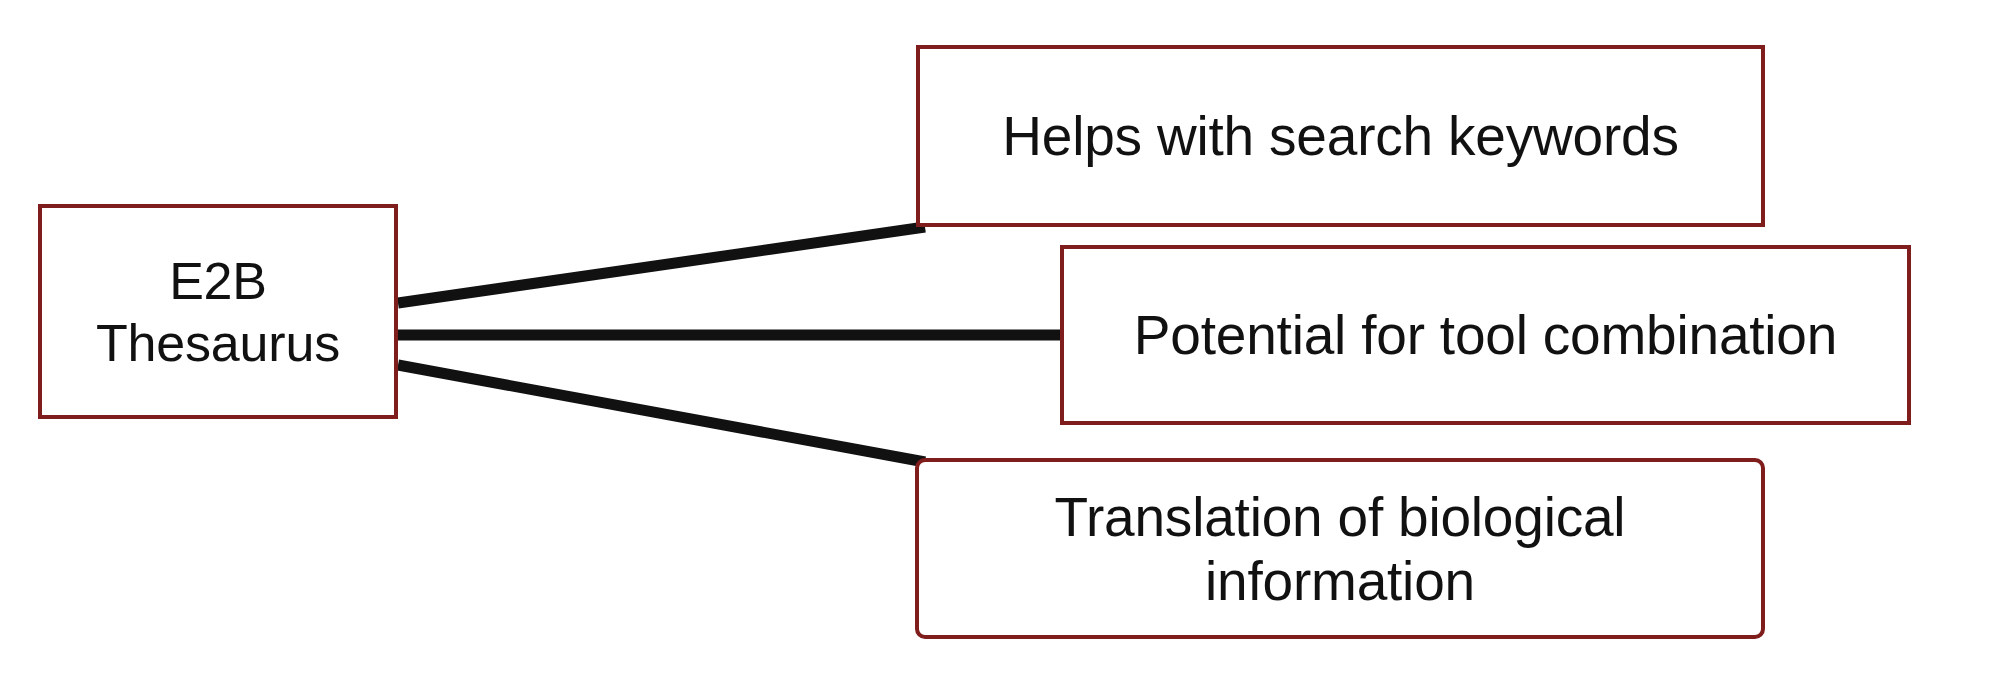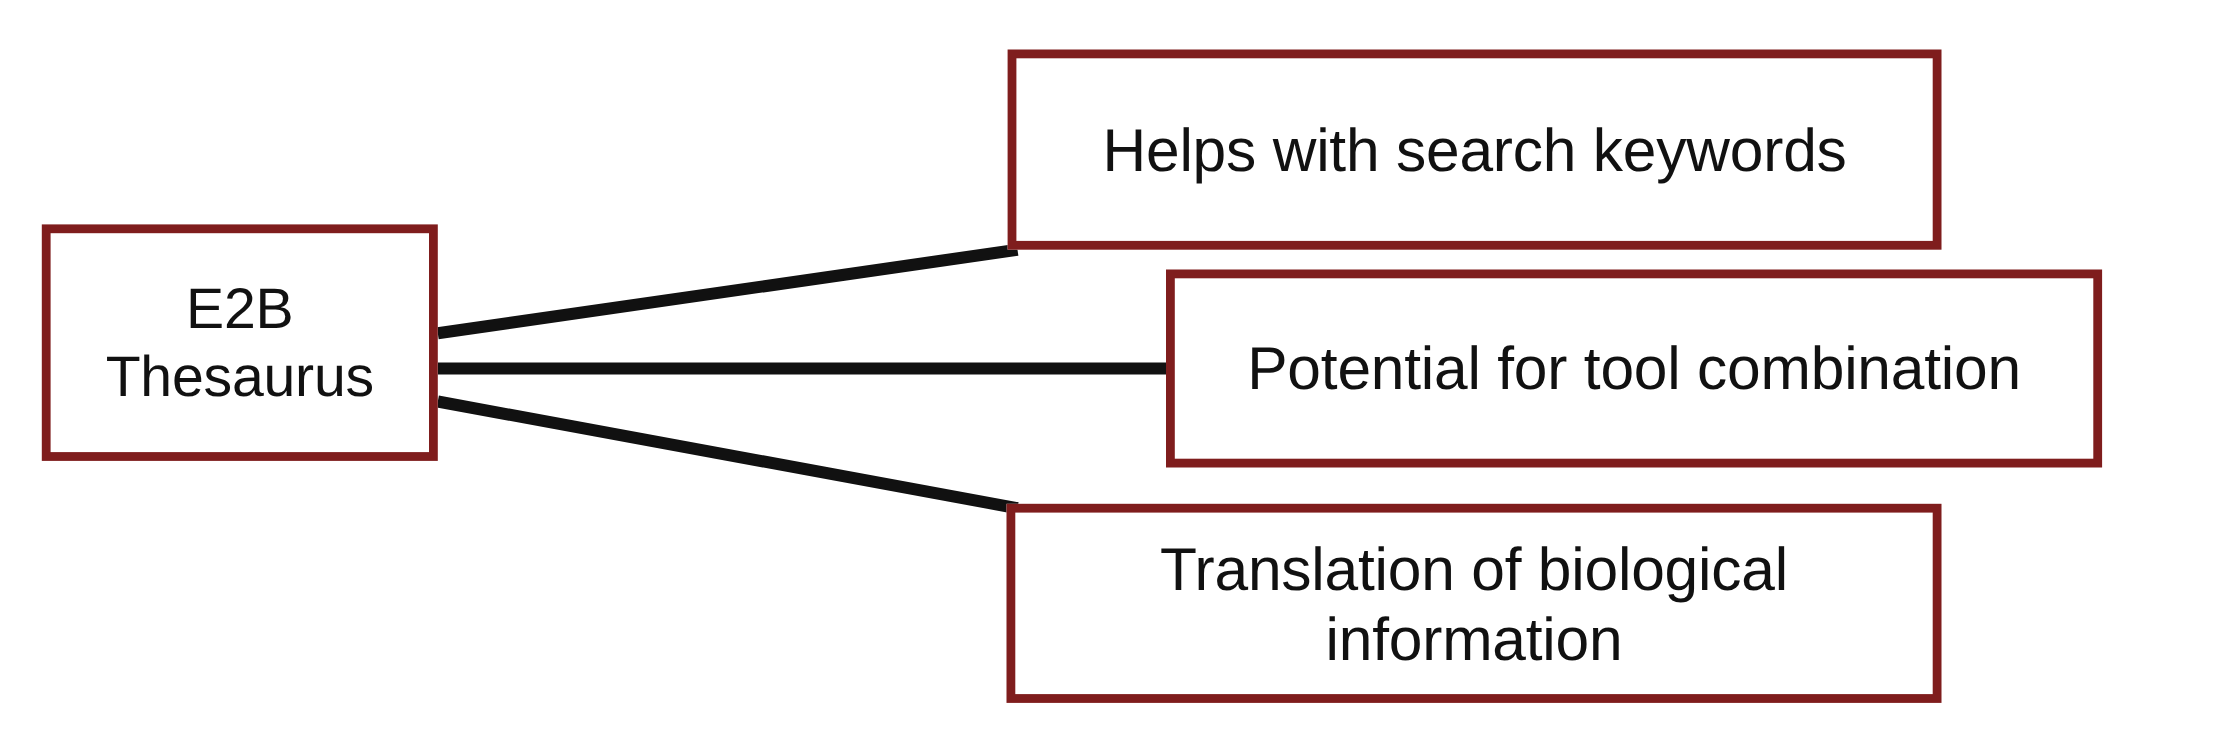--- a/index.html
+++ b/index.html
@@ -21,21 +21,21 @@
     left: 0;
     top: 0;
     width: 2013px;
     height: 686px;
     pointer-events: none;
   }
   .node {
     position: absolute;
     box-sizing: border-box;
     background: #ffffff;
-    border: 8px solid #7f1d1d;
+    border: 4px solid #7f1d1d;
     display: flex;
     align-items: center;
     justify-content: center;
     text-align: center;
     z-index: 2;
   }
   .node-label {
     color: #111111;
     font-size: 55px;
     line-height: 64px;
@@ -64,20 +64,21 @@
     left: 1060px;
     top: 245px;
     width: 851px;
     height: 180px;
   }
   #node-translation {
     left: 915px;
     top: 458px;
     width: 850px;
     height: 181px;
+    border-radius: 10px;
   }
 </style>
 </head>
 <body>
 
 <div id="canvas">
 
   <svg id="edges" viewBox="0 0 2013 686" width="2013" height="686" xmlns="http://www.w3.org/2000/svg">
     <line x1="398" y1="303" x2="925" y2="227" stroke="#111111" stroke-width="11" stroke-linecap="butt"></line>
     <line x1="398" y1="335" x2="1123" y2="335" stroke="#111111" stroke-width="11" stroke-linecap="butt"></line>

